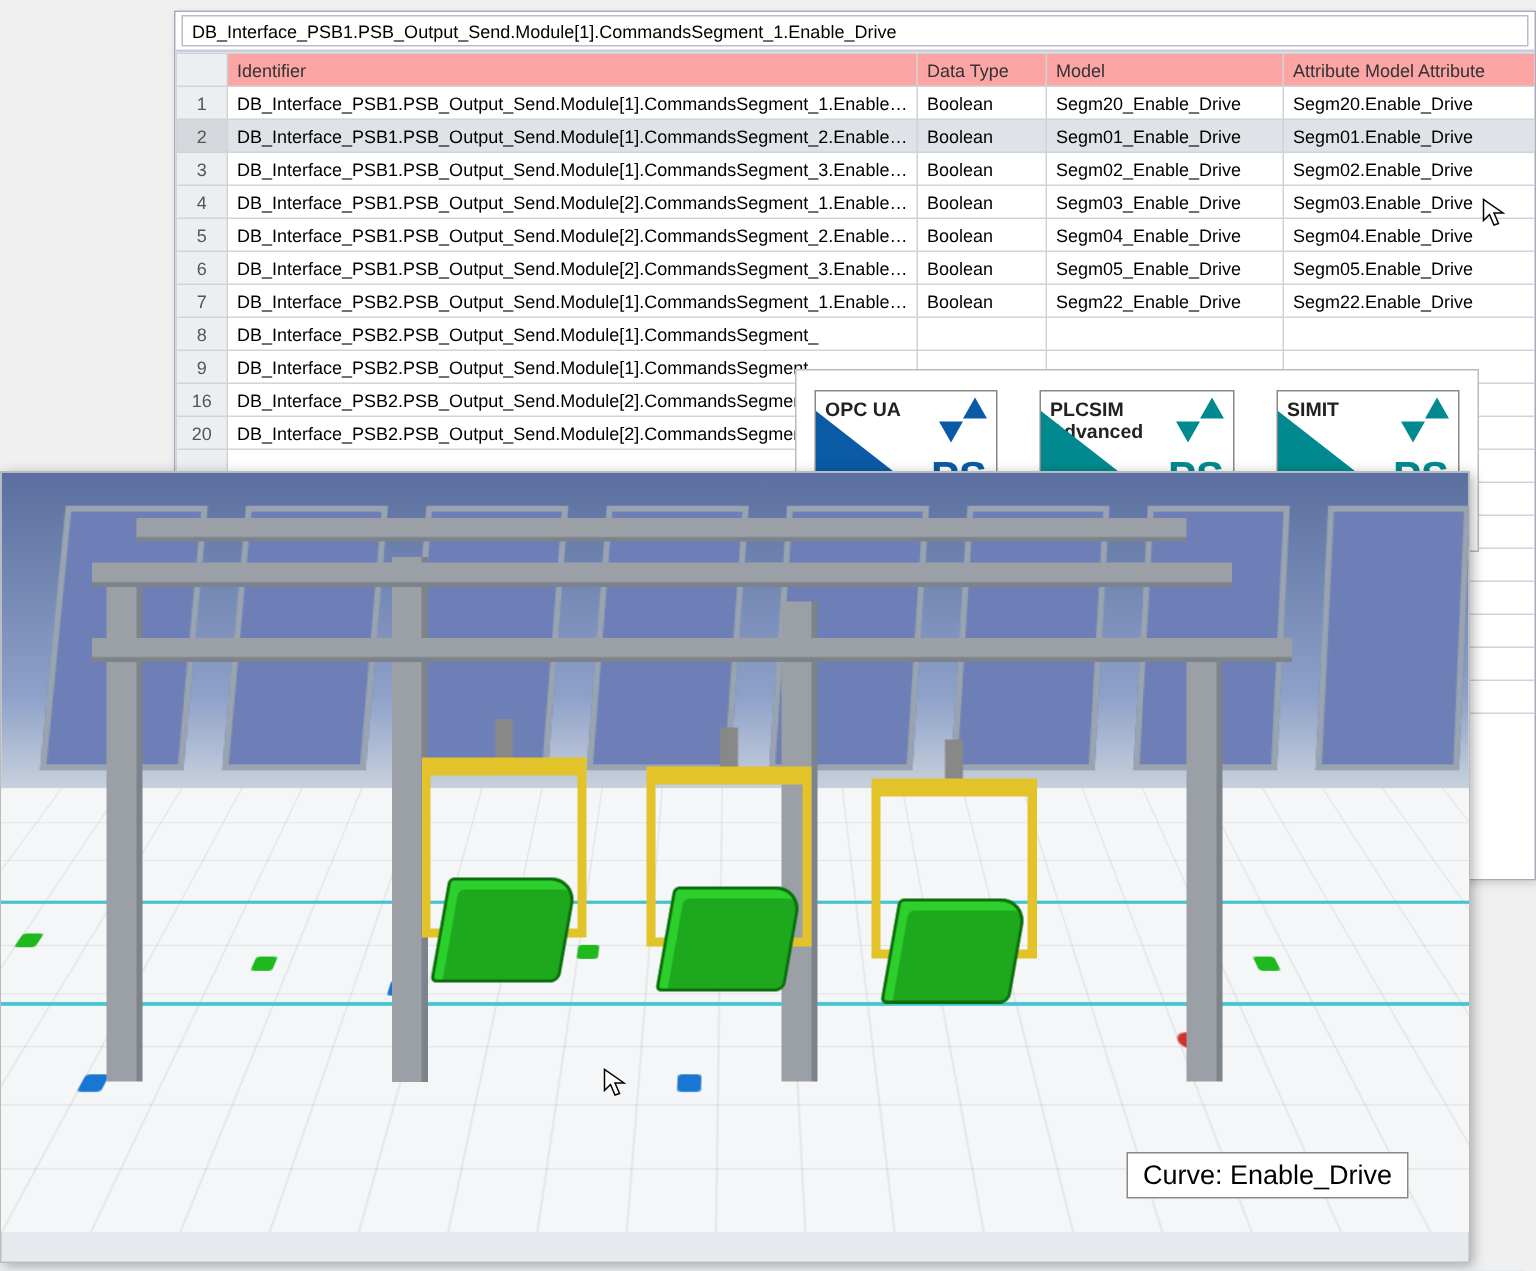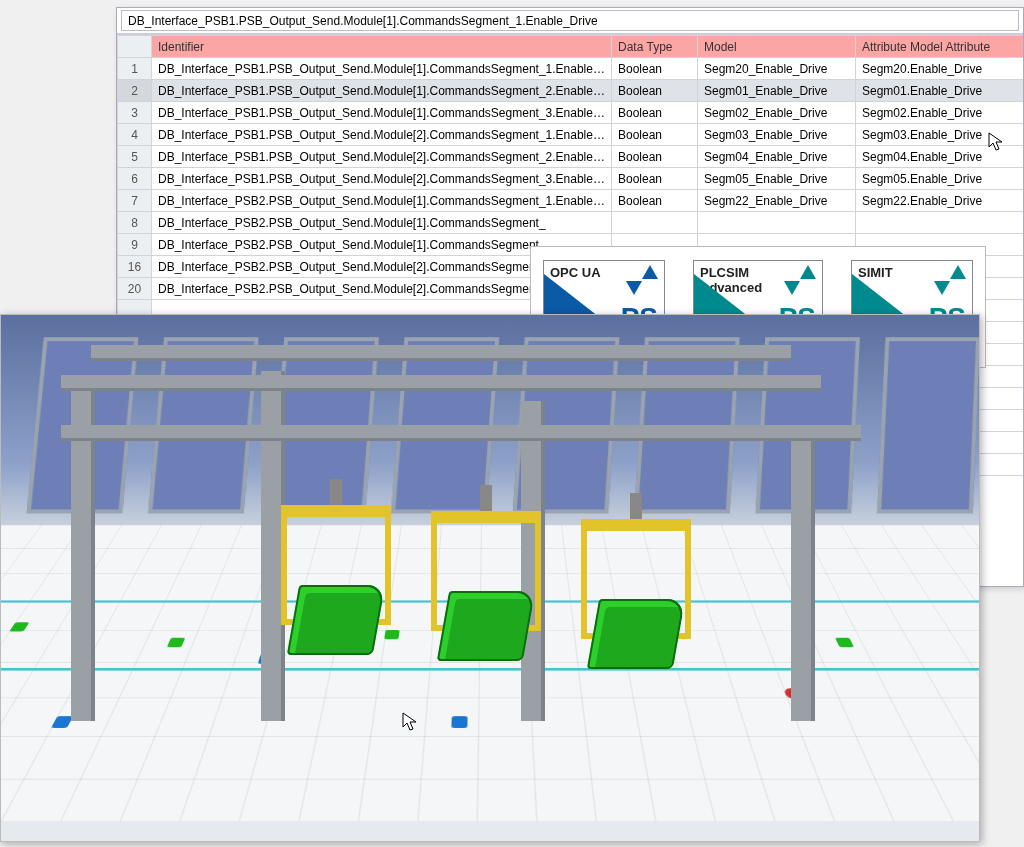--- a/index.html
+++ b/index.html
@@ -515,17 +515,18 @@
     <div class="hang"></div>
       <div class="frame"></div>
       <div class="door"></div>
   </div>
   <div class="carrier" style="left:580px; top:204px;">
     <div class="hang"></div>
       <div class="frame"></div>
       <div class="door"></div>
   </div>
 
+  <div class="curve-label">Curve: Enable_Drive</div>
 </div>
 
 <svg class="cursor2 arrow-cursor" viewBox="0 0 16 20">
   <path d="M1 1 L1 15 L5 11 L8 18 L11 17 L8 10 L14 10 Z"></path>
 </svg>
 
 </body></html>

